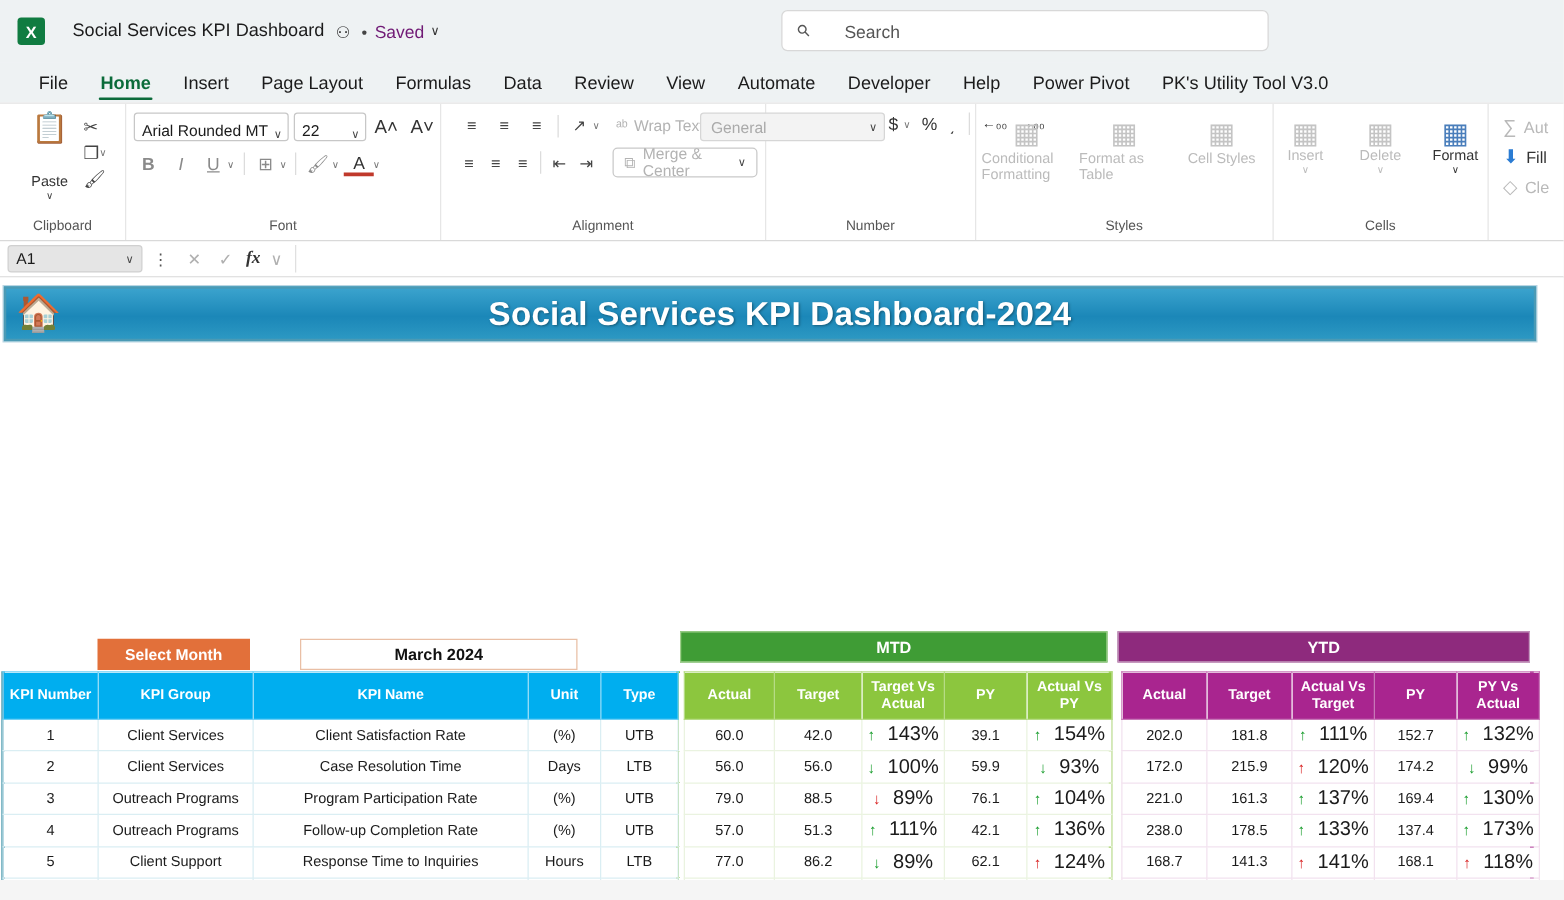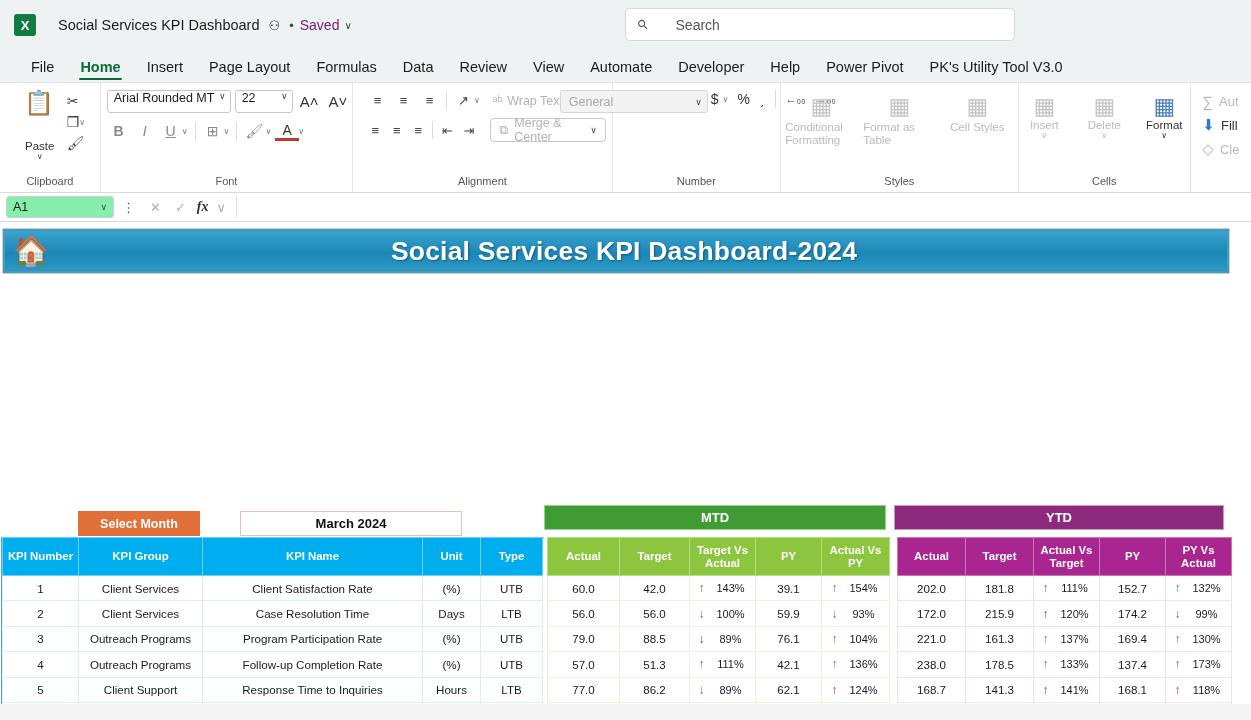--- a/index.html
+++ b/index.html
@@ -82,21 +82,21 @@
   .bigbtn .gl { font-size: 24px; line-height: 26px; }
   .bigbtn .cap { font-size: 11.5px; margin-top: 23px; }
   .bigbtn .cv { font-size: 8px; color: #444; line-height: 8px; }
 
   .minicol { display: flex; flex-direction: column; gap: 5px; padding-top: 3px; }
   .miniitem { display: flex; align-items: center; gap: 3px; font-size: 14px; color: #444; }
 
   .fontrow { display: flex; align-items: center; gap: 4px; margin-bottom: 7px; }
   .fname, .fsize {
     height: 23px; border: 1px solid #c7c7c7; border-radius: 3px;
-    background: #fff; display: flex; align-items: flex-start;
+    background: #fff; display: flex; align-items: flex-end;
     padding: 0 4px 0 6px; font-size: 12.5px; color: #1b1b1b;
     justify-content: space-between;
   }
   .fname { width: 124px; } .fsize { width: 58px; }
   .fsel-cv { font-size: 9px; color: #444; margin-left: 3px; }
   .szbtn { font-size: 15px; color: #333; padding: 0 3px; }
   .fmtrow { display: flex; align-items: center; gap: 2px; }
   .fbtn {
     width: 24px; height: 22px; display: flex; align-items: center;
     justify-content: center; font-size: 14px; color: #8a8a8a;
@@ -151,21 +151,21 @@
 
   
   .formulabar {
     height: 30px; background: #fff; border-top: 1px solid #d9d9d9;
     border-bottom: 1px solid #d9d9d9;
     display: flex; align-items: center; padding: 0 6px; gap: 0;
   }
   .namebox {
     width: 108px; height: 22px; border: 1px solid #d0d0d0; border-radius: 3px;
     display: flex; align-items: center; justify-content: space-between;
-    padding: 0 6px; font-size: 12.5px; color: #1b1b1b; background: #86efac;
+    padding: 0 6px; font-size: 12.5px; color: #1b1b1b; background: #e5e5e5;
   }
   .fb-dots { font-size: 13px; color: #555; padding: 0 8px; }
   .fb-ico { font-size: 13px; color: #b0b0b0; padding: 0 7px; }
   .fb-fx { font-size: 14px; color: #333; font-style: italic; font-weight: bold; padding: 0 4px;
            font-family: "Liberation Serif", serif; }
   .fb-input {
     flex: 1; height: 22px; border-left: 1px solid #e0e0e0; margin-left: 6px;
     font-size: 13px; color: #1b1b1b; display: flex; align-items: center; padding-left: 8px;
   }
 
@@ -224,21 +224,21 @@
   th.bl { background: #00aeef; border: 1px solid #6fd0f5; }
   th.gr { background: #8cc63e; border: 1px solid #b6dc85; }
   th.pu { background: #a9258f; border: 1px solid #c878b8; }
   td.sec-a { background: #fff; border: 1px solid #daeef3; }
   td.sec-b { background: #fff; border: 1px solid #eaf3e0; }
   td.sec-c { background: #fff; border: 1px solid #f2e2ef; }
   .spacer-col { background: #fff; border: none !important; }
 
   .arrowcell { display: flex; align-items: center; justify-content: center; gap: 10px; }
   .arrowcell .ar { font-size: 12px; line-height: 12px; font-weight: bold; }
-  .arrowcell .pv { min-width: 32px; text-align: center; font-size: 11px; }
+  .arrowcell .pv { min-width: 32px; text-align: right; font-size: 16px; }
   .up-g { color: #1a9e2e; } .dn-g { color: #1a9e2e; }
   .up-r { color: #d81f1f; } .dn-r { color: #d81f1f; }
 
   
   .sep {
     position: absolute; top: 315px; width: 3px; height: 405px;
     background: #9fcf8c;
   }
   .sep.s1 { left: 541px; background: #8cc63e; }
   .sep.s2 { left: 886.5px; background: #8cc63e; }

